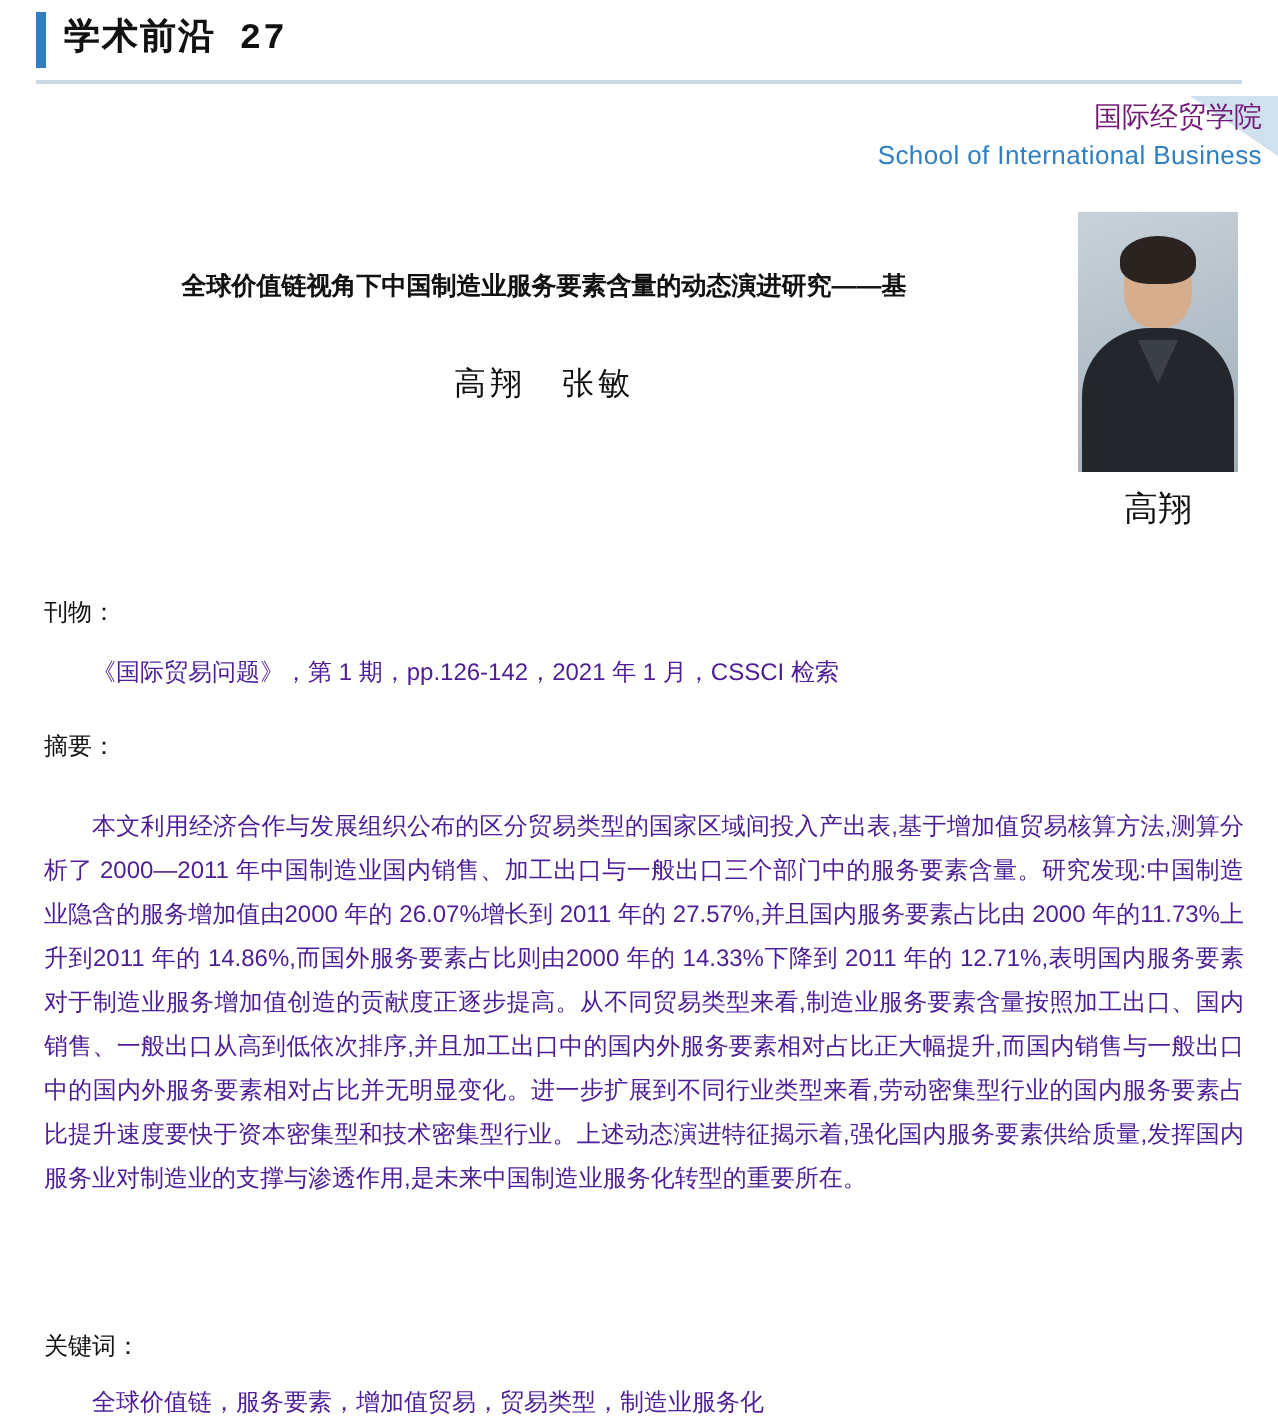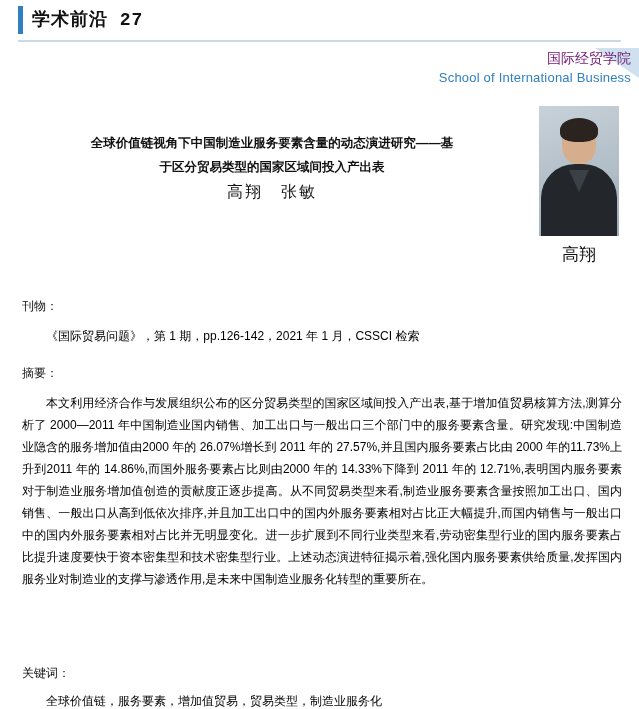--- a/index.html
+++ b/index.html
@@ -173,33 +173,33 @@
     left: 22px;
     width: 600px;
   }
   .section-label {
     font-size: 12px;
     color: #111;
     line-height: 22px;
   }
   .section-body {
     font-size: 12px;
-    color: #000000;
+    color: #4c1d95;
     line-height: 22px;
     text-align: justify;
   }
   .indent {
     text-indent: 24px;
   }
 
   #journal-section { top: 295px; }
   #journal-section .section-body { margin-top: 8px; padding-left: 24px; }
 
   #abstract-section { top: 362px; }
-  #abstract-section .section-body { margin-top: 8px; }
+  #abstract-section .section-body { margin-top: 18px; }
 
   #keywords-section { top: 662px; }
   #keywords-section .section-body { margin-top: 6px; padding-left: 24px; }
 </style>
 </head>
 <body>
 
 <div class="header">
   <div class="header-accent"></div>
   <div class="header-title">学术前沿 27</div>
@@ -207,21 +207,20 @@
 </div>
 
 <div class="corner-tri"></div>
 <div class="inst-block">
   <div class="inst-cn">国际经贸学院</div>
   <div class="inst-en">School of International Business</div>
 </div>
 
 <div class="paper-title">
   <div>全球价值链视角下中国制造业服务要素含量的动态演进研究——基</div>
-  <div>于区分贸易类型的国家区域间投入产出表</div>
 </div>
 <div class="authors">高翔　张敏</div>
 
 <div class="portrait">
   <div class="p-bg"></div>
   <div class="p-head"></div>
   <div class="p-hair"></div>
   <div class="p-body"></div>
   <div class="p-collar"></div>
 </div>

